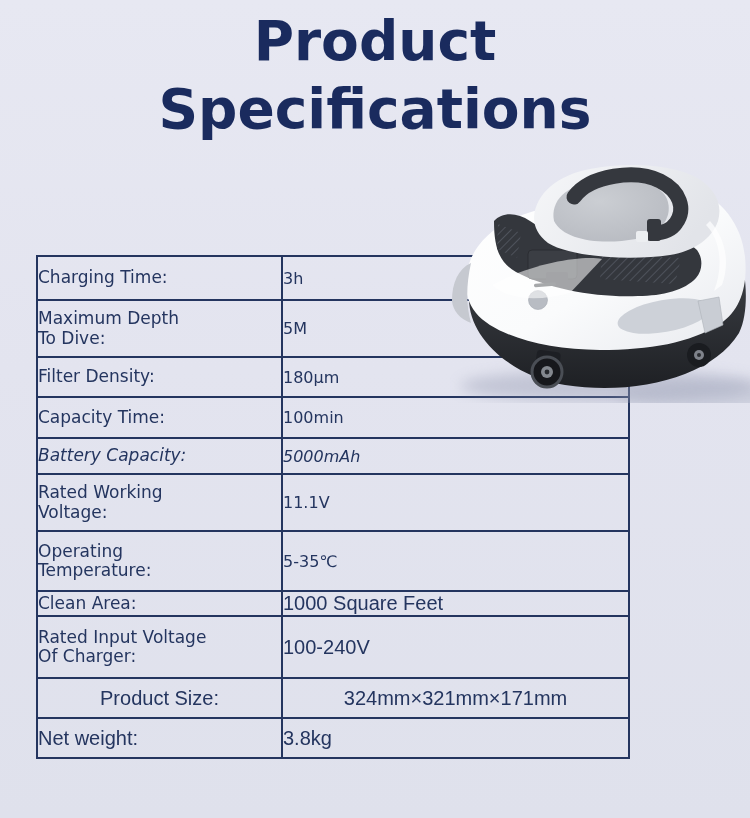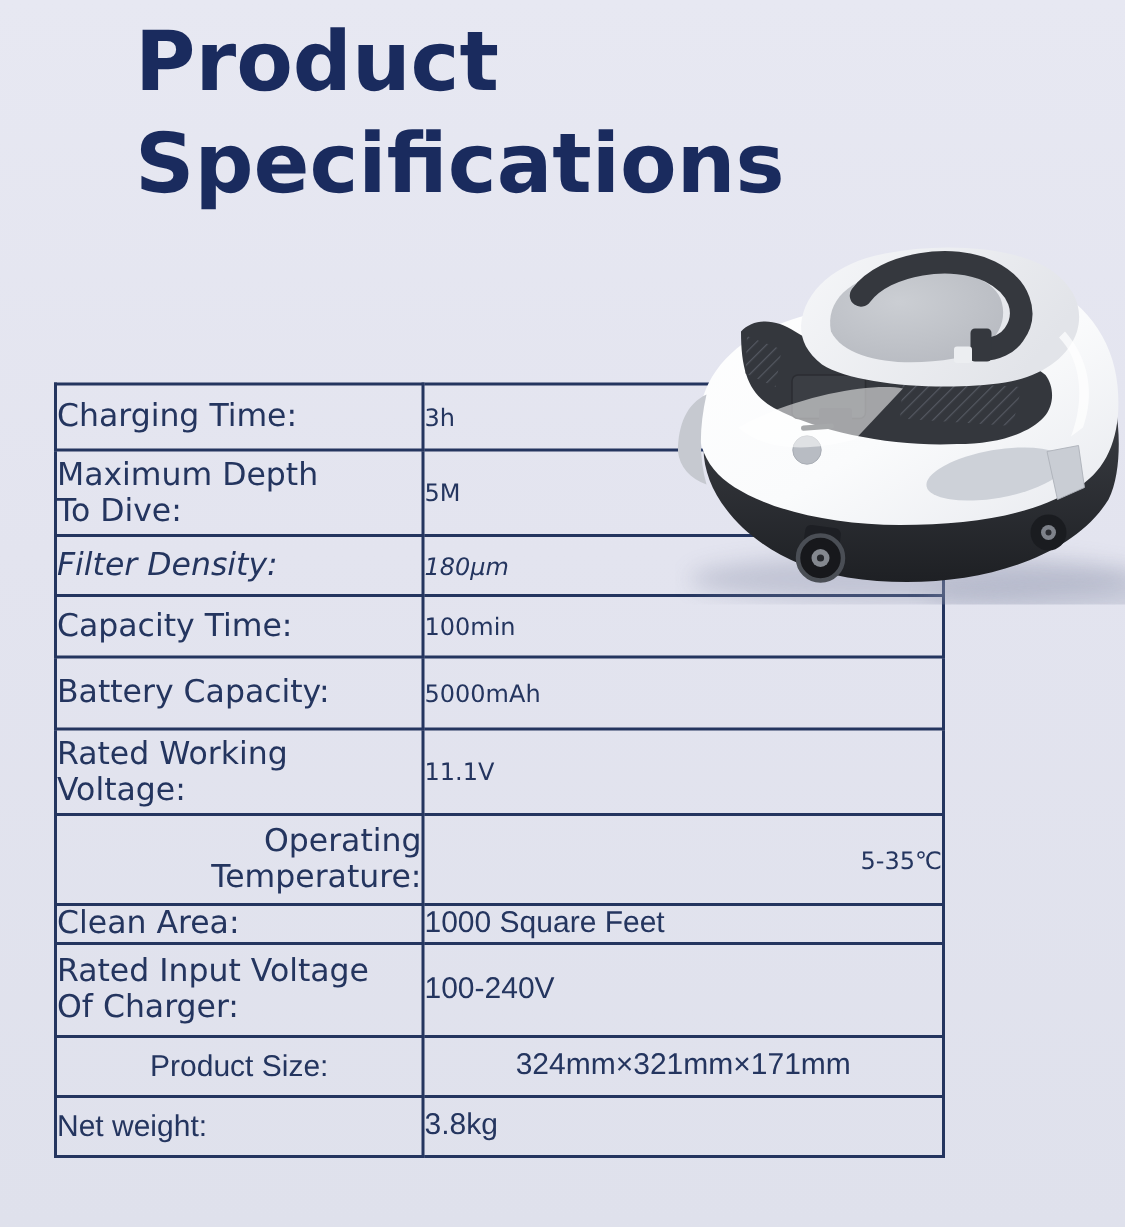--- a/index.html
+++ b/index.html
@@ -3,40 +3,40 @@
 <meta charset="utf-8">
 <style>
   html,body{margin:0;padding:0;}
   body{
     width:750px;height:818px;position:relative;overflow:hidden;
     background:linear-gradient(180deg,#e7e8f2 0%,#e3e4ef 45%,#dfe1ec 100%);
     font-family:"DejaVu Sans",sans-serif;
   }
   .page-title{
     position:absolute;top:8px;left:0;width:750px;
-    text-align:left;
+    text-align:center;
     font-size:55px;font-weight:bold;line-height:1.23;
     color:#1a2b5e;letter-spacing:0px;
     margin:0;padding:0 90px;box-sizing:border-box;
   }
   .specs-table{
     position:absolute;left:36px;top:255px;width:592px;
     border-collapse:collapse;table-layout:fixed;
     z-index:1;
   }
   .specs-table td{
     border:2px solid #24355f;
     color:#24355f;
     vertical-align:middle;
     padding:0;
   }
   .specs-table col.c1{width:245px;}
   .specs-table col.c2{width:347px;}
   .spec-label{
-    font-size:21px;line-height:1.14;
+    font-size:17px;line-height:1.14;
     padding-left:11px;
     white-space:pre-line;
   }
   .spec-value{
     font-size:16px;
     padding-left:48px;
   }
   .cond{
     font-family:"Liberation Sans",sans-serif;
     font-size:20px;
@@ -59,38 +59,38 @@
   <tbody id="specs-body">
       <tr style="height: 44px;">
         <td class="spec-label">Charging Time:</td>
         <td class="spec-value">3h</td>
       </tr>
       <tr style="height: 57px; margin-top: 24px;">
         <td class="spec-label">Maximum Depth
 To Dive:</td>
         <td class="spec-value">5M</td>
       </tr>
-      <tr style="height: 40px; font-style: italic;">
+      <tr style="height: 40px;">
         <td class="spec-label">Filter Density:</td>
         <td class="spec-value">180μm</td>
       </tr>
       <tr style="height: 41px;">
         <td class="spec-label">Capacity Time:</td>
         <td class="spec-value">100min</td>
       </tr>
-      <tr style="height: 48px;">
+      <tr style="height: 36px; font-style: italic;">
         <td class="spec-label">Battery Capacity:</td>
         <td class="spec-value">5000mAh</td>
       </tr>
       <tr style="height: 57px;">
         <td class="spec-label">Rated Working
 Voltage:</td>
         <td class="spec-value">11.1V</td>
       </tr>
-      <tr style="height: 60px; text-align: right;">
+      <tr style="height: 60px;">
         <td class="spec-label">Operating
 Temperature:</td>
         <td class="spec-value">5-35℃</td>
       </tr>
       <tr style="height: 22px;">
         <td class="spec-label">Clean Area:</td>
         <td class="spec-value cond">1000 Square Feet</td>
       </tr>
       <tr style="height: 62px;">
         <td class="spec-label">Rated Input Voltage

